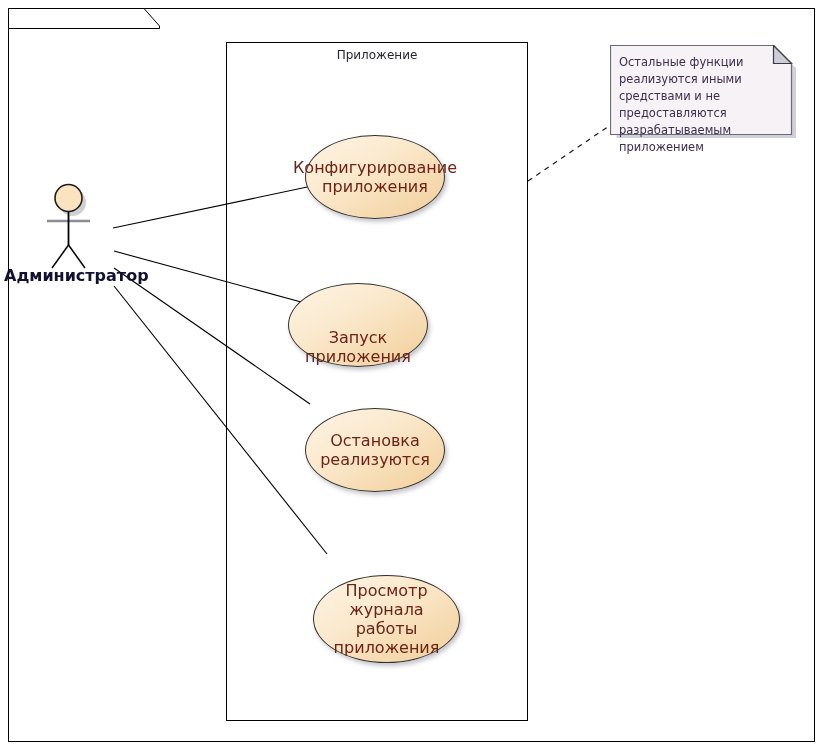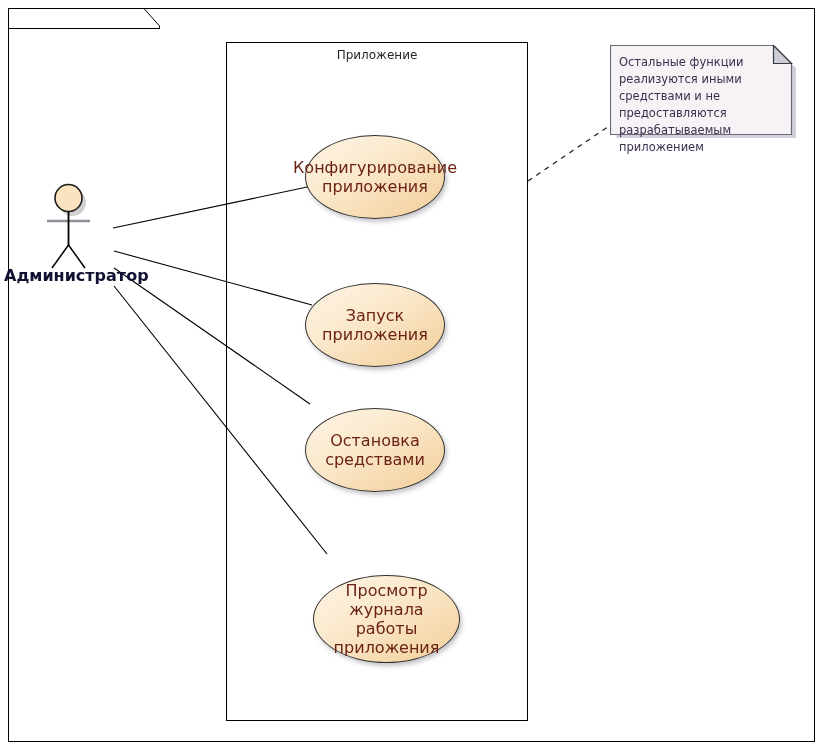--- a/index.html
+++ b/index.html
@@ -190,26 +190,26 @@
 
     <line x1="48.5" y1="65" x2="32" y2="88" stroke="#000000" stroke-width="1.5"></line>
     <line x1="48.5" y1="65" x2="65" y2="88" stroke="#000000" stroke-width="1.5"></line>
   </svg>
   <div class="actor-label">Администратор</div>
 
   <div class="usecase" style="left:305px; top:135px; width:140px; height:84px;">
     <span class="usecase-label">Конфигурирование приложения</span>
   </div>
 
-  <div class="usecase" style="left:305px; top:283px; width:140px; height:84px;">
+  <div class="usecase" style="left:288px; top:283px; width:140px; height:84px;align-items:flex-end;">
     <span class="usecase-label">Запуск приложения</span>
   </div>
 
   <div class="usecase" style="left:305px; top:408px; width:140px; height:84px;">
-    <span class="usecase-label">Остановка средствами</span>
+    <span class="usecase-label">Остановка реализуются</span>
   </div>
 
   <div class="usecase" style="left:313px; top:575px; width:147px; height:88px;">
     <span class="usecase-label">Просмотр журнала работы приложения</span>
   </div>
 
   <div class="note">
     <svg viewBox="0 0 186 93" width="186" height="93" style="position:absolute; left:0; top:0;">
 
       <path d="M3.5,3.5 L166,3.5 L184,21 L184,92 L3.5,92 Z" fill="rgba(120,124,150,0.35)" transform="translate(3,3)"></path>

